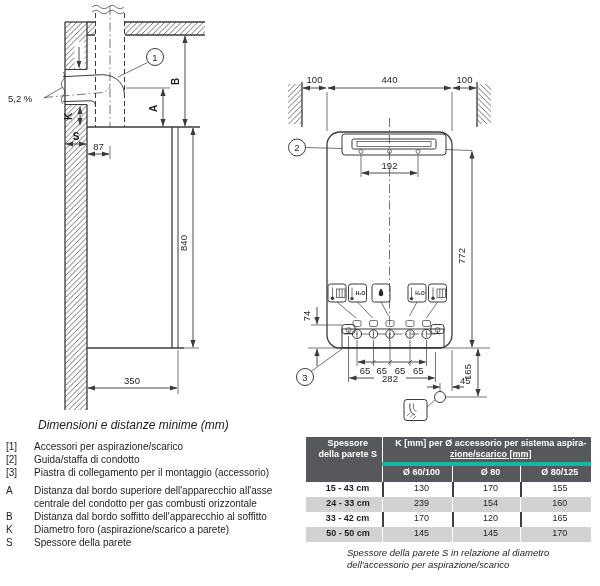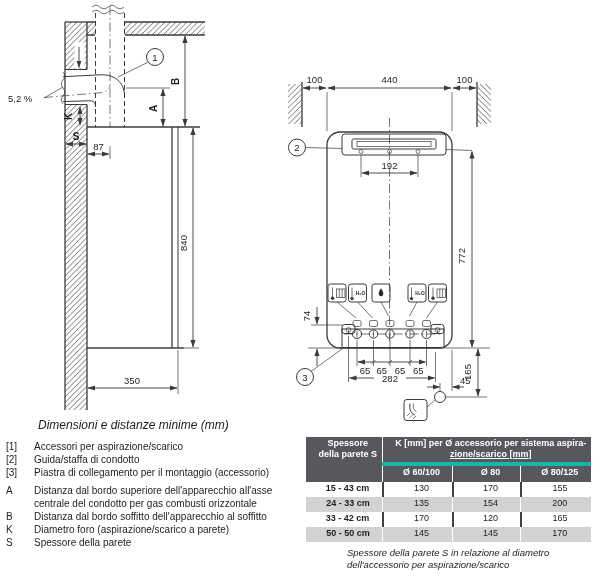--- a/index.html
+++ b/index.html
@@ -413,23 +413,23 @@
       </thead>
       <tbody>
         <tr>
           <td>15 - 43 cm</td>
           <td>130</td>
           <td>170</td>
           <td>155</td>
         </tr>
         <tr>
           <td>24 - 33 cm</td>
-          <td>135</td>
+          <td>239</td>
           <td>154</td>
-          <td>200</td>
+          <td>160</td>
         </tr>
         <tr>
           <td>33 - 42 cm</td>
           <td>170</td>
           <td>120</td>
           <td>165</td>
         </tr>
         <tr>
           <td>50 - 50 cm</td>
           <td>145</td>

